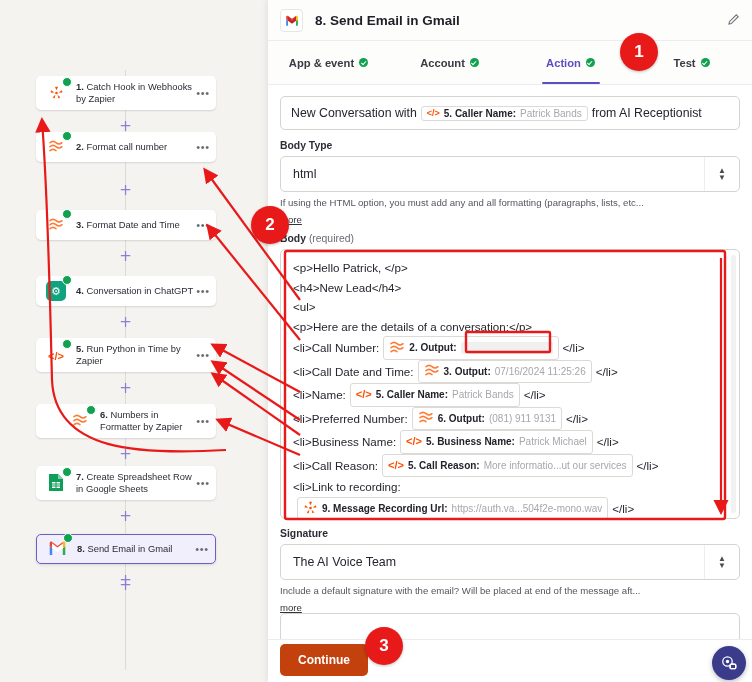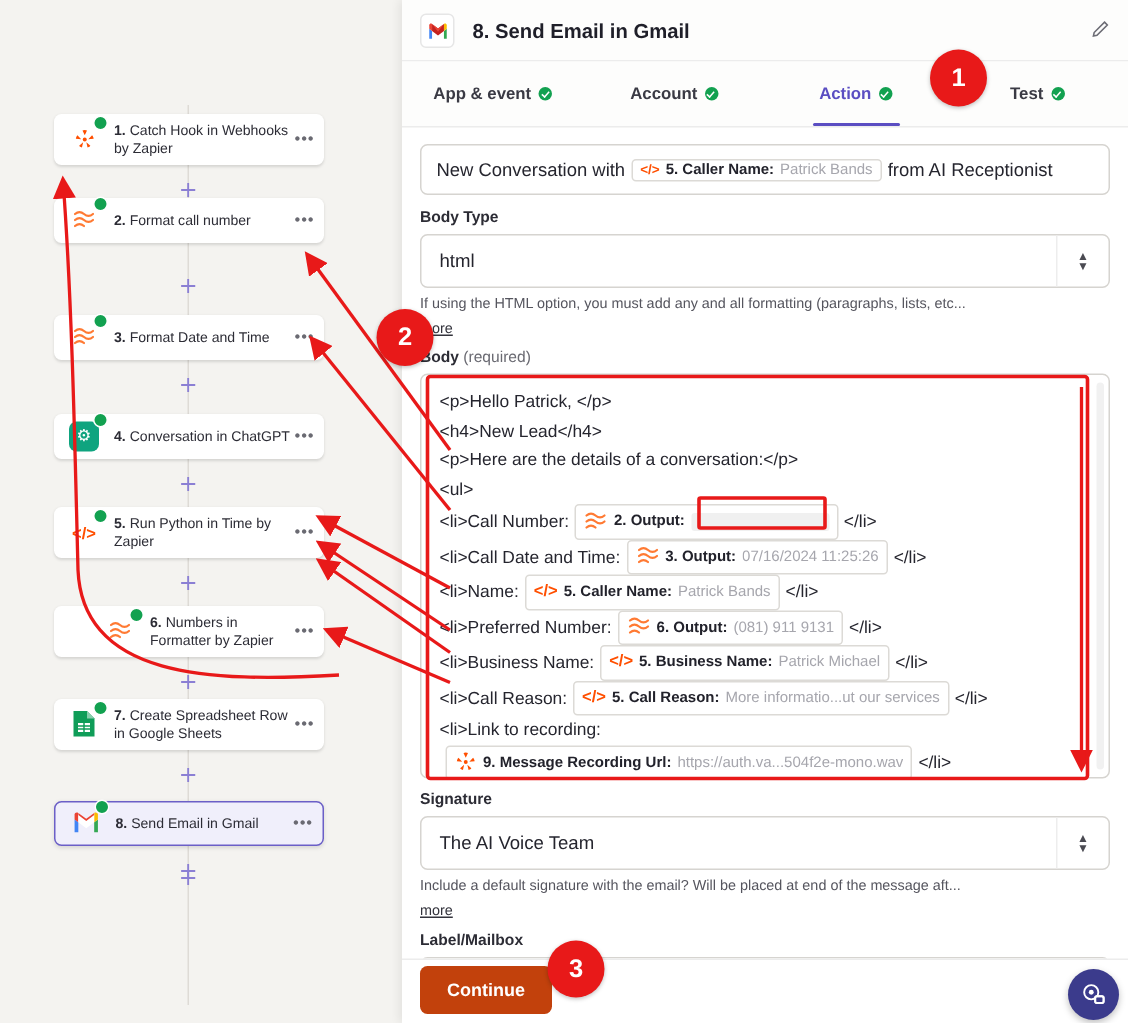--- a/index.html
+++ b/index.html
@@ -370,24 +370,24 @@
       </div>
       <div class="bodybox">
         <div id="body-lines">
             <div class="bline">
               <span class="code">&lt;p&gt;Hello Patrick, &lt;/p&gt;</span>
             </div>
             <div class="bline">
               <span class="code">&lt;h4&gt;New Lead&lt;/h4&gt;</span>
             </div>
             <div class="bline">
+              <span class="code">&lt;ul&gt;</span>
+            </div>
+            <div class="bline">
               <span class="code">&lt;p&gt;Here are the details of a conversation:&lt;/p&gt;</span>
-            </div>
-            <div class="bline">
-              <span class="code">&lt;ul&gt;</span>
             </div>
             <div class="bline">
               <span class="code">&lt;li&gt;Call Number:</span>
               <span class="pill">
                 <span class="pico"><svg width="16" height="14" viewBox="0 0 24 20" fill="none" stroke="#ff7a33" stroke-width="2.2" stroke-linecap="round">
                     <path d="M3 5c3-2.6 6-2.6 9 0s6 2.6 9 0"></path>
                     <path d="M3 11c3-2.6 6-2.6 9 0s6 2.6 9 0"></path>
                     <path d="M3 17c3-2.6 6-2.6 9 0"></path>
                   </svg></span>
                 <span class="pkey">2. Output:</span>
@@ -476,21 +476,20 @@
         <span class="caret">
           <span>▲</span>
             <span>▼</span>
         </span>
       </div>
       <div class="helper">
         <span class="txt">Include a default signature with the email? Will be placed at end of the message aft...</span>
         <span class="more">more</span>
       </div>
 
-      <div class="field-label" style="margin-top:9px;">Label/Mailbox</div>
       <div class="selectbox" style="height:36px;"></div>
     </div>
 
     <div class="footbar">
       <button class="continue">Continue</button>
       <div class="helpfab">
         <svg width="18" height="18" viewBox="0 0 24 24" fill="none" stroke="#fff" stroke-width="1.7">
           <circle cx="10" cy="10" r="6.3"></circle>
           <circle cx="10" cy="10" r="2.2" fill="#fff" stroke="none"></circle>
           <rect x="13.5" y="13.5" width="7.5" height="6" rx="1.6" fill="#3b3b8c"></rect>

